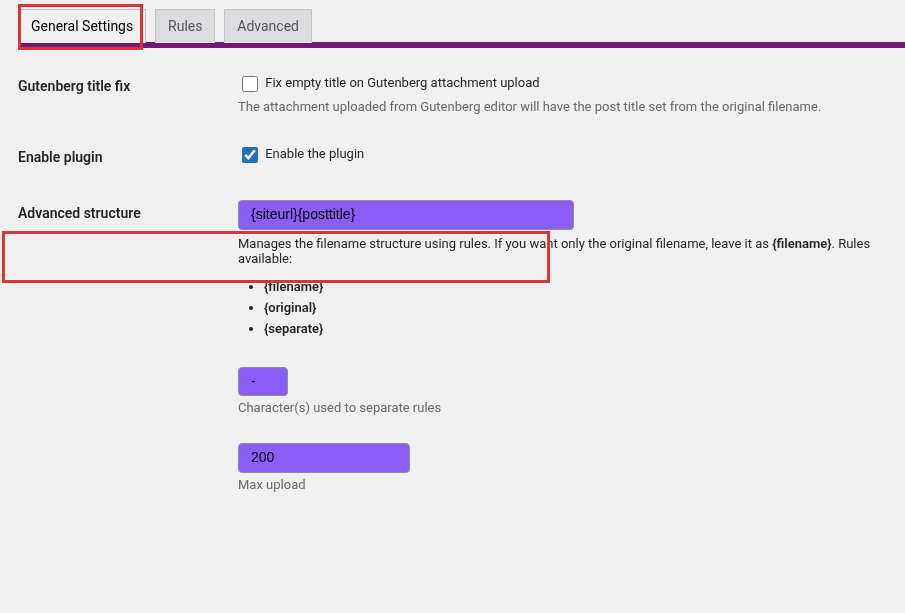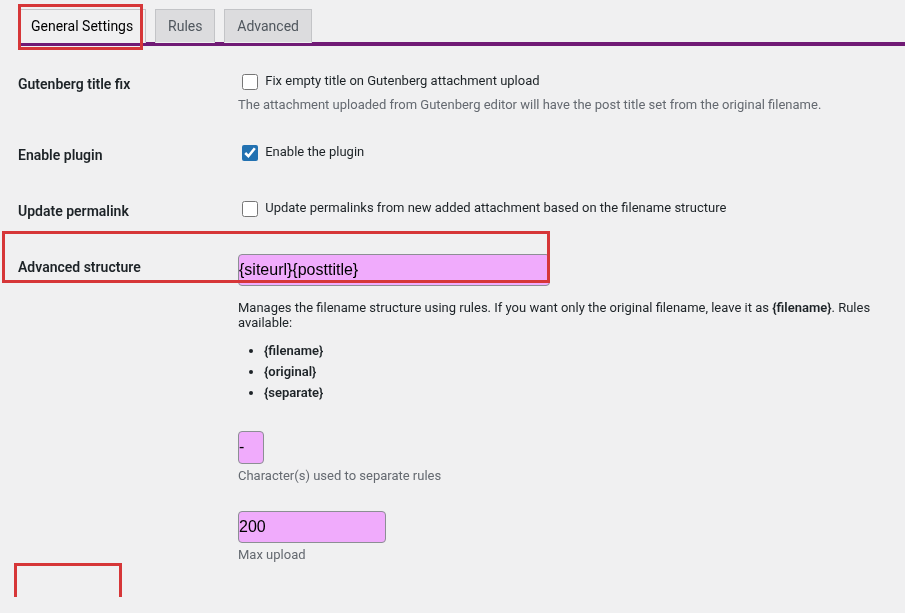--- a/index.html
+++ b/index.html
@@ -8,21 +8,21 @@
       font-family: -apple-system, BlinkMacSystemFont, "Segoe UI", Roboto, sans-serif;
       background: #f0f0f1;
       color: #1d2327;
       font-size: 13px;
     }
     .wrap {
       padding: 0 0 20px 18px;
       width: 887px;
     }
     .nav-tabs {
-      border-bottom: 4px solid #701a75;
+      border-bottom: 6px solid #701a75;
       margin: 0 0 10px 0;
       padding-top: 9px;
       line-height: inherit;
     }
     .nav-tab {
       display: inline-block;
       padding: 8px 12px;
       background: #dcdcde;
       color: #50575e;
       font-size: 14px;
@@ -68,25 +68,25 @@
       width: 16px;
       height: 16px;
       accent-color: #2271b1;
     }
     .desc {
       color: #646970;
       font-size: 13px;
       margin-top: 4px;
     }
     input[type="text"] {
-      padding: 4px 0;
+      padding: 4px 12px;
       border: 1px solid #8c8f94;
       border-radius: 4px;
-      background: #f0abfc;
-      font-size: 16px;
+      background: #8b5cf6;
+      font-size: 14px;
       line-height: 1.4;
     }
     .wide-input {
       width: 310px;
     }
     .sep-input {
       width: 24px;
       text-align: left;
     }
     .maxlen-input {
@@ -178,35 +178,26 @@
       <tr>
         <th>Enable plugin</th>
         <td class="checkbox-row">
           <label>
             <input type="checkbox" checked="" style="">
             <span>Enable the plugin</span>
           </label>
         </td>
       </tr>
 
-      <tr>
-        <th>Update permalink</th>
-        <td class="checkbox-row">
-          <label>
-            <input type="checkbox" style="">
-            <span>Update permalinks from new added attachment based on the filename structure</span>
-          </label>
-        </td>
-      </tr>
 
       <tr>
         <th>Advanced structure</th>
         <td>
           <input type="text" class="wide-input" value="{siteurl}{posttitle}" style="">
-          <div class="rule-hint" style="margin-top:14px">
+          <div class="rule-hint" style="margin-top:6px">
             <span>Manages the filename structure using rules. If you want only the original filename, leave it as </span><b>{filename}</b><span>. Rules available:</span>
           </div>
           <ul class="rules-list">
             <li>{filename}</li>
             <li>{original}</li>
             <li>{separate}</li>
           </ul>
 
           <div class="sub-block">
             <input type="text" class="sep-input" value="-" style="">

